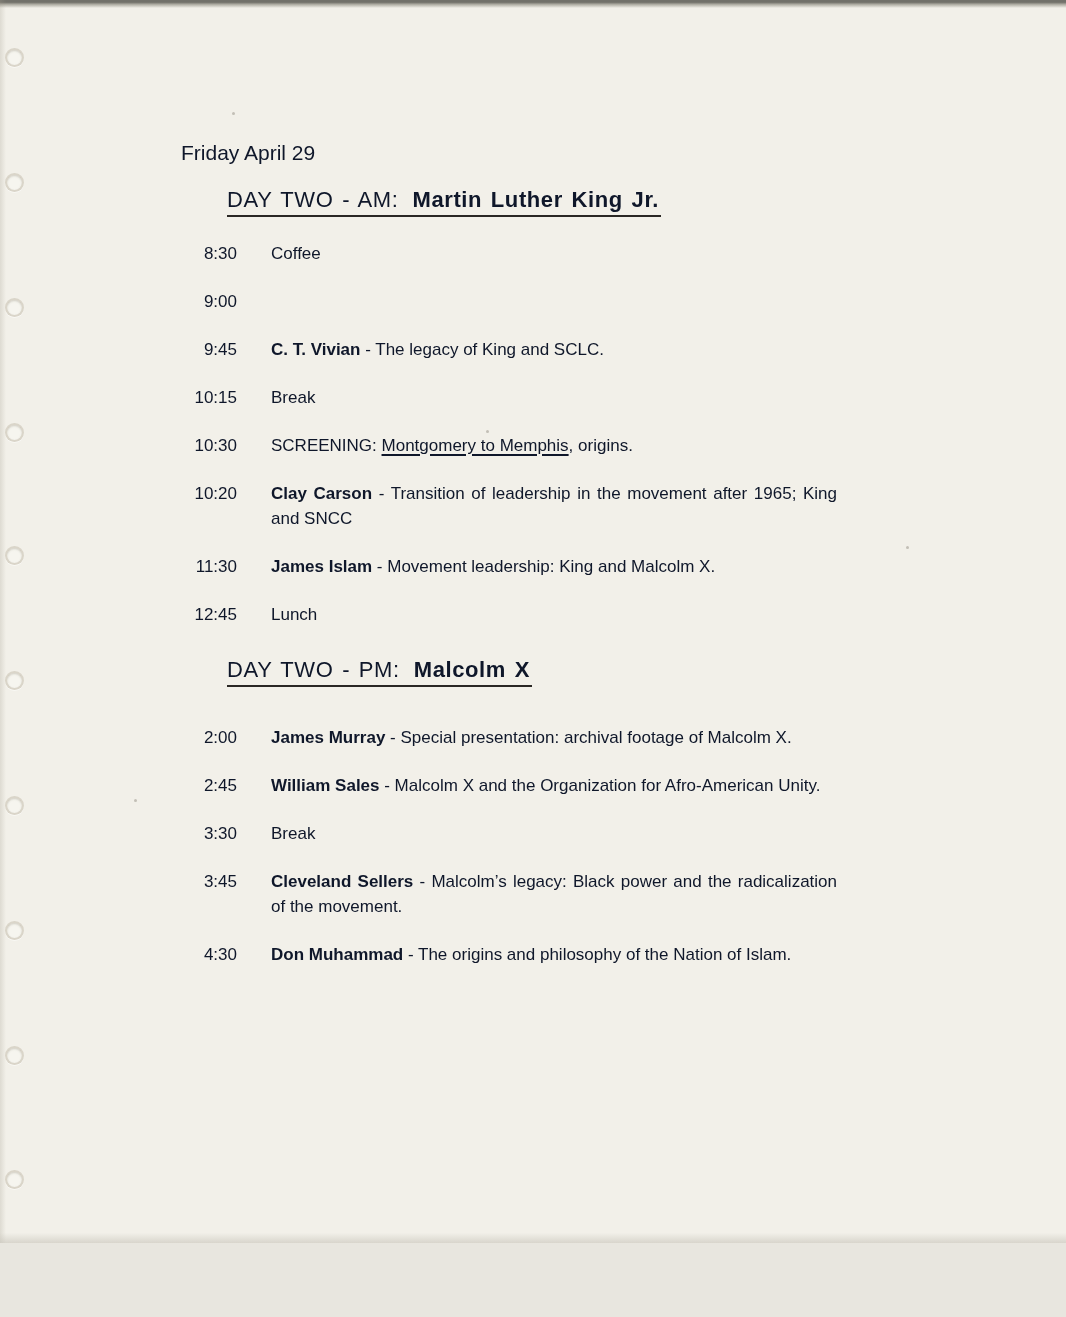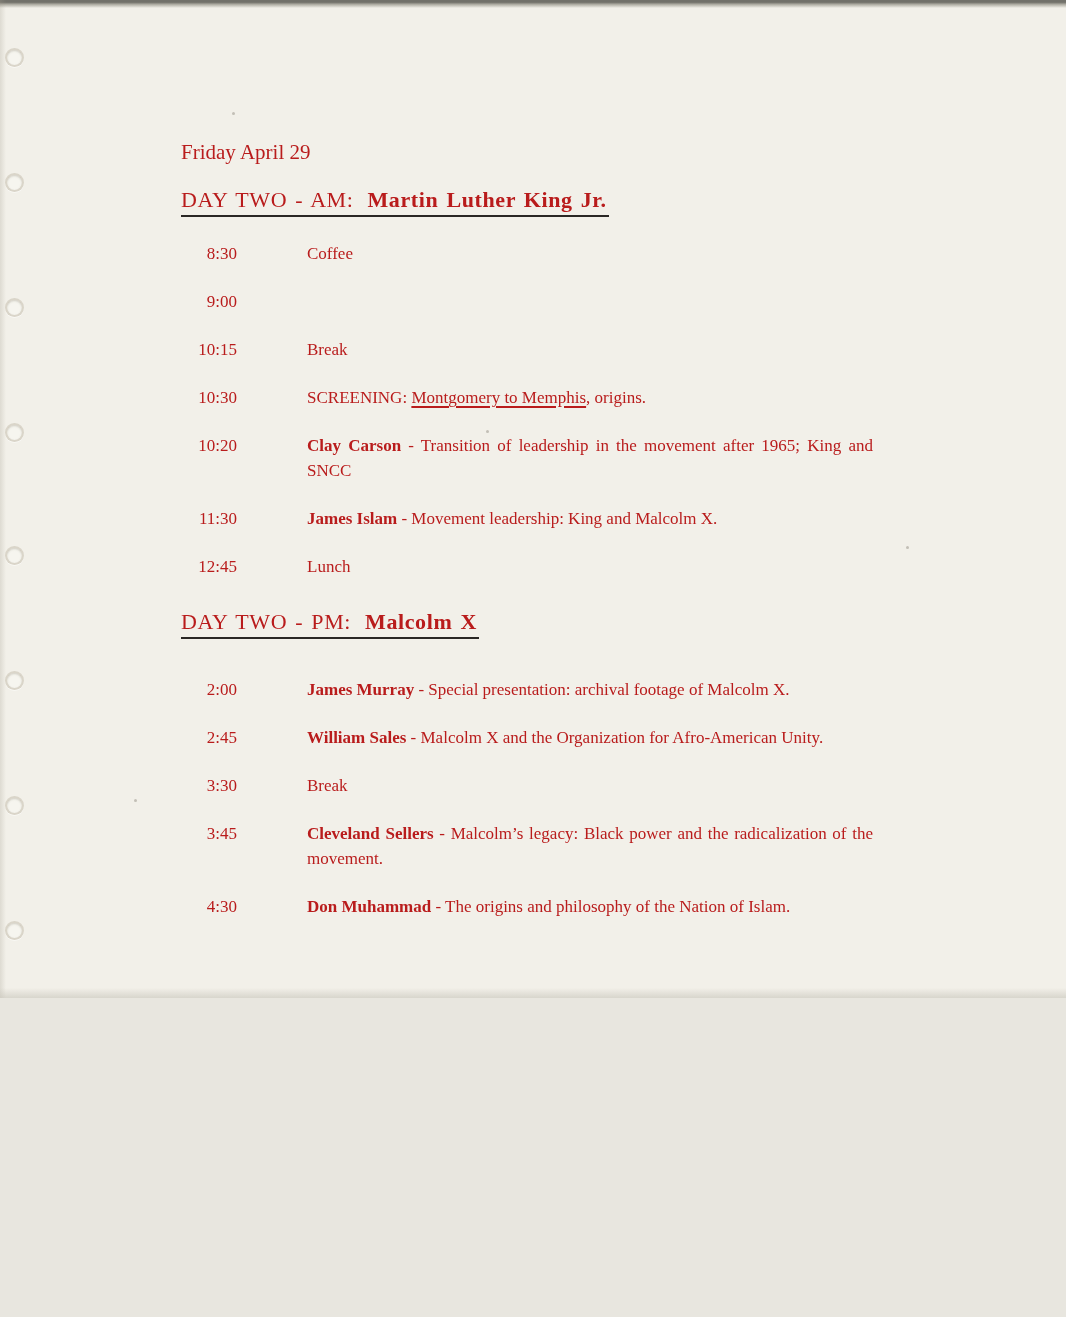--- a/index.html
+++ b/index.html
@@ -1,23 +1,23 @@
 <!DOCTYPE html>
 <html><head>
 <meta charset="utf-8">
 <style>
   html, body { margin: 0; padding: 0; background: #e8e6df; }
   .page {
     position: relative;
     width: 1066px;
-    height: 998px;
+    height: 1243px;
     background: #f2f0e9;
     overflow: hidden;
-    font-family: Liberation Serif, serif;
-    color: #b91c1c;
+    font-family: Liberation Sans, sans-serif;
+    color: #0f172a;
   }
   
   .top-edge {
     position: absolute; top: 0; left: 0; right: 0; height: 8px;
     background: linear-gradient(180deg, #72716a 0%, #72716a 28%, #aeaca2 55%, rgba(242,240,233,0) 100%);
   }
   .bottom-edge {
     position: absolute; bottom: 0; left: 0; right: 0; height: 12px;
     background: linear-gradient(0deg, #cac7bd 0%, rgba(242,240,233,0) 85%);
     opacity: .65;
@@ -35,34 +35,34 @@
     box-shadow: inset 0 1px 2px rgba(120,110,95,.28), 0 1px 0 rgba(255,255,255,.5);
   }
   
   .speck {
     position: absolute; width: 3px; height: 3px; border-radius: 50%;
     background: rgba(110,100,88,.35);
   }
   
   .content { position: absolute; left: 181px; top: 140px; width: 720px; }
   .date { font-size: 21px; line-height: 25px; margin-bottom: 22px; }
-  .heading-row { margin-bottom: 24px; }
+  .heading-row { margin-bottom: 24px; margin-left: 46px; }
   .heading {
     display: inline-block;
     font-size: 22px; line-height: 26px;
     letter-spacing: .6px; word-spacing: 2px;
     border-bottom: 2px solid #2a2724;
     padding-bottom: 2px; padding-right: 2px;
   }
   .heading .title-part { font-weight: bold; margin-left: 14px; }
   .section + .section { margin-top: 30px; }
   .section + .section .heading-row { margin-bottom: 38px; }
   .entry { display: flex; margin-bottom: 23px; font-size: 17px; line-height: 25px; }
   .time { width: 56px; text-align: right; flex: none; }
-  .desc { margin-left: 70px; width: 566px; text-align: justify; }
+  .desc { margin-left: 34px; width: 566px; text-align: justify; }
   .bold { font-weight: bold; }
   .underline { text-decoration: underline; text-underline-offset: 3px; text-decoration-thickness: 1.5px; }
 </style>
 </head>
 <body>
 
 <div class="page">
   <div class="top-edge"></div>
   <div class="left-edge"></div>
   <div class="bottom-edge"></div>
@@ -89,20 +89,24 @@
     <div class="date">Friday April 29</div>
     <div>
         <section class="section">
           <div class="heading-row"><span class="heading"><span class="prefix-part">DAY TWO - AM:</span><span class="title-part">Martin Luther King Jr.</span></span></div>
           <div class="entry">
             <div class="time">8:30</div>
             <div class="desc"><span>Coffee</span></div>
           </div>
           <div class="entry">
             <div class="time">9:00</div>
+          </div>
+          <div class="entry">
+            <div class="time">9:45</div>
+            <div class="desc"><span class="bold">C. T. Vivian</span><span> - The legacy of King and SCLC.</span></div>
           </div>
           <div class="entry">
             <div class="time">10:15</div>
             <div class="desc"><span>Break</span></div>
           </div>
           <div class="entry">
             <div class="time">10:30</div>
             <div class="desc"><span>SCREENING: </span><span class="underline">Montgomery to Memphis</span><span>, origins.</span></div>
           </div>
           <div class="entry">

